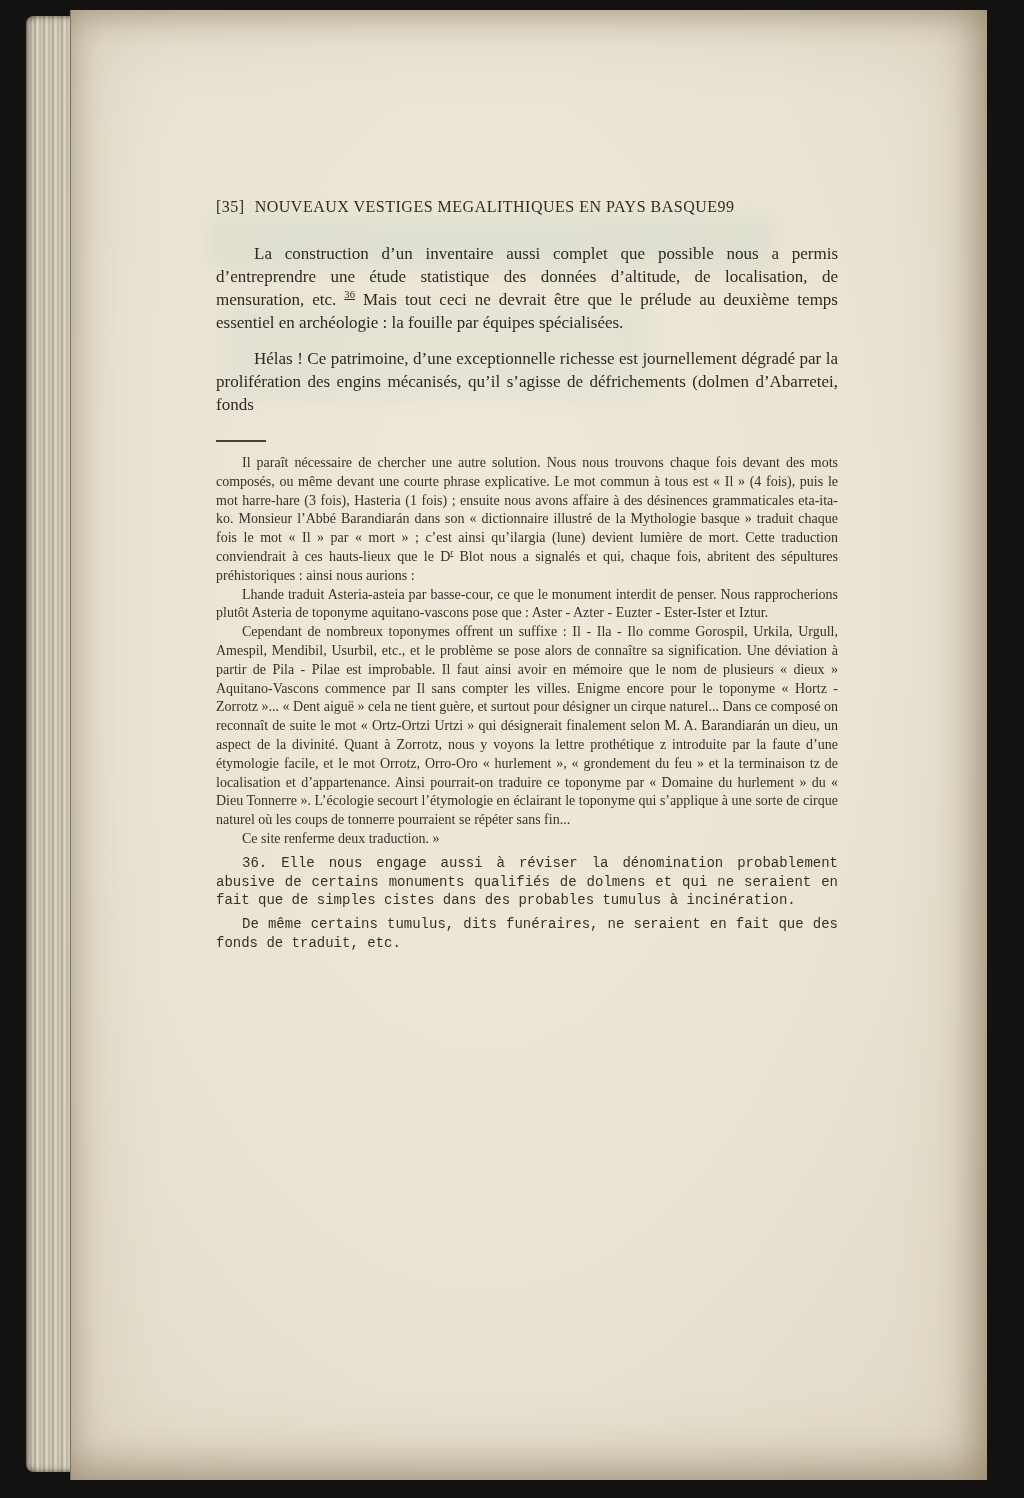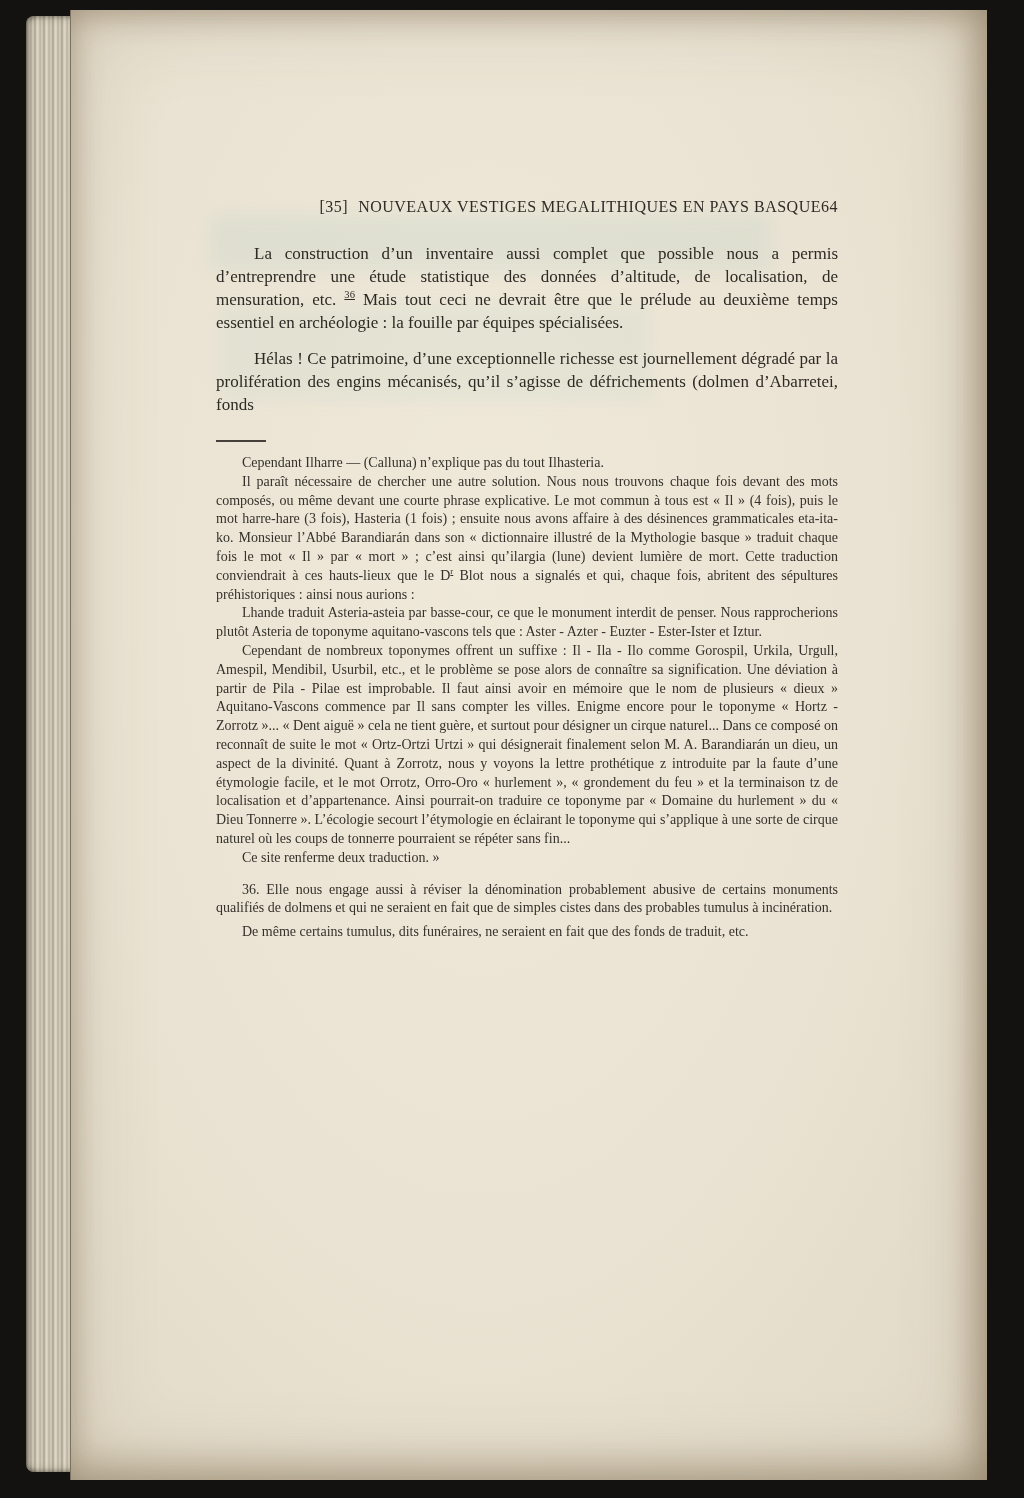--- a/index.html
+++ b/index.html
@@ -56,21 +56,21 @@
   .content {
     position: absolute;
     left: 145px;
     top: 0;
     width: 622px;
     color: #2e2b25;
   }
 
   .header {
     display: flex;
-    justify-content: flex-end;
+    justify-content: flex-start;
     align-items: baseline;
     margin-top: 188px;
     font-size: 16px;
     letter-spacing: 0.5px;
     color: #2f2c26;
     white-space: nowrap;
   }
   .header .bracket { margin-right: 10px; }
 
   .body-para {
@@ -101,52 +101,51 @@
   .footnotes { margin-top: 12px; }
   .footnotes p, .note36 p {
     font-size: 14px;
     line-height: 18.8px;
     text-align: justify;
     text-indent: 26px;
     margin: 0;
     color: #34312a;
   }
 
-  .note36 { margin-top: 13px; }
+  .note36 { margin-top: 5px; font-family: Liberation Mono, monospace; }
   .note36 p + p { margin-top: 5px; }
 </style>
 </head>
 <body>
 
 <div class="scan">
   <div class="page-edges"></div>
 
   <div class="page">
     <div class="ghost g1"></div>
     <div class="ghost g2"></div>
 
     <div class="content">
 
       <div class="header">
         <span>
           <span class="bracket">[35]</span><span>NOUVEAUX VESTIGES MEGALITHIQUES EN PAYS BASQUE</span>
         </span>
-        <span>64</span>
+        <span>99</span>
       </div>
 
       <p class="body-para first"><span>La construction d’un inventaire aussi complet que possible nous a permis d’entreprendre une étude statistique des données d’altitude, de localisation, de mensuration, etc. </span><sup>36</sup><span> Mais tout ceci ne devrait être que le prélude au deuxième temps essentiel en archéologie : la fouille par équipes spécialisées.</span></p>
 
       <p class="body-para second">Hélas !  Ce patrimoine, d’une exceptionnelle richesse est journellement dégradé par la prolifération des engins mécanisés, qu’il s’agisse de défrichements (dolmen d’Abarretei, fonds</p>
 
       <div class="fn-rule"></div>
 
       <div class="footnotes">
-        <p>Cependant Ilharre — (Calluna) n’explique pas du tout Ilhasteria.</p>
         <p><span>Il paraît nécessaire de chercher une autre solution. Nous nous trouvons chaque fois devant des mots composés, ou même devant une courte phrase explicative. Le mot commun à tous est « Il » (4 fois), puis le mot harre-hare (3 fois), Hasteria (1 fois) ; ensuite nous avons affaire à des désinences grammaticales eta-ita-ko. Monsieur l’Abbé Barandiarán dans son « dictionnaire illustré de la Mythologie basque » traduit chaque fois le mot « Il » par « mort » ; c’est ainsi qu’ilargia (lune) devient lumière de mort. Cette traduction conviendrait à ces hauts-lieux que le D</span><sup>r</sup><span> Blot nous a signalés et qui, chaque fois, abritent des sépultures préhistoriques : ainsi nous aurions :</span></p>
-        <p>Lhande traduit Asteria-asteia par basse-cour, ce que le monument interdit de penser. Nous rapprocherions plutôt Asteria de toponyme aquitano-vascons tels que : Aster - Azter - Euzter - Ester-Ister et Iztur.</p>
+        <p>Lhande traduit Asteria-asteia par basse-cour, ce que le monument interdit de penser. Nous rapprocherions plutôt Asteria de toponyme aquitano-vascons pose que : Aster - Azter - Euzter - Ester-Ister et Iztur.</p>
         <p>Cependant de nombreux toponymes offrent un suffixe : Il - Ila - Ilo comme Gorospil, Urkila, Urgull, Amespil, Mendibil, Usurbil, etc., et le problème se pose alors de connaître sa signification. Une déviation à partir de Pila - Pilae est improbable. Il faut ainsi avoir en mémoire que le nom de plusieurs « dieux » Aquitano-Vascons commence par Il sans compter les villes. Enigme encore pour le toponyme « Hortz - Zorrotz »... « Dent aiguë » cela ne tient guère, et surtout pour désigner un cirque naturel... Dans ce composé on reconnaît de suite le mot « Ortz-Ortzi Urtzi » qui désignerait finalement selon M. A. Barandiarán un dieu, un aspect de la divinité. Quant à Zorrotz, nous y voyons la lettre prothétique z introduite par la faute d’une étymologie facile, et le mot Orrotz, Orro-Oro « hurlement », « grondement du feu » et la terminaison tz de localisation et d’appartenance. Ainsi pourrait-on traduire ce toponyme par « Domaine du hurlement » du « Dieu Tonnerre ». L’écologie secourt l’étymologie en éclairant le toponyme qui s’applique à une sorte de cirque naturel où les coups de tonnerre pourraient se répéter sans fin...</p>
         <p>Ce site renferme deux traduction. »</p>
       </div>
 
       <div class="note36">
         <p>36. Elle nous engage aussi à réviser la dénomination probablement abusive de certains monuments qualifiés de dolmens et qui ne seraient en fait que de simples cistes dans des probables tumulus à incinération.</p>
         <p>De même certains tumulus, dits funéraires, ne seraient en fait que des fonds de traduit, etc.</p>
       </div>
 
     </div>

